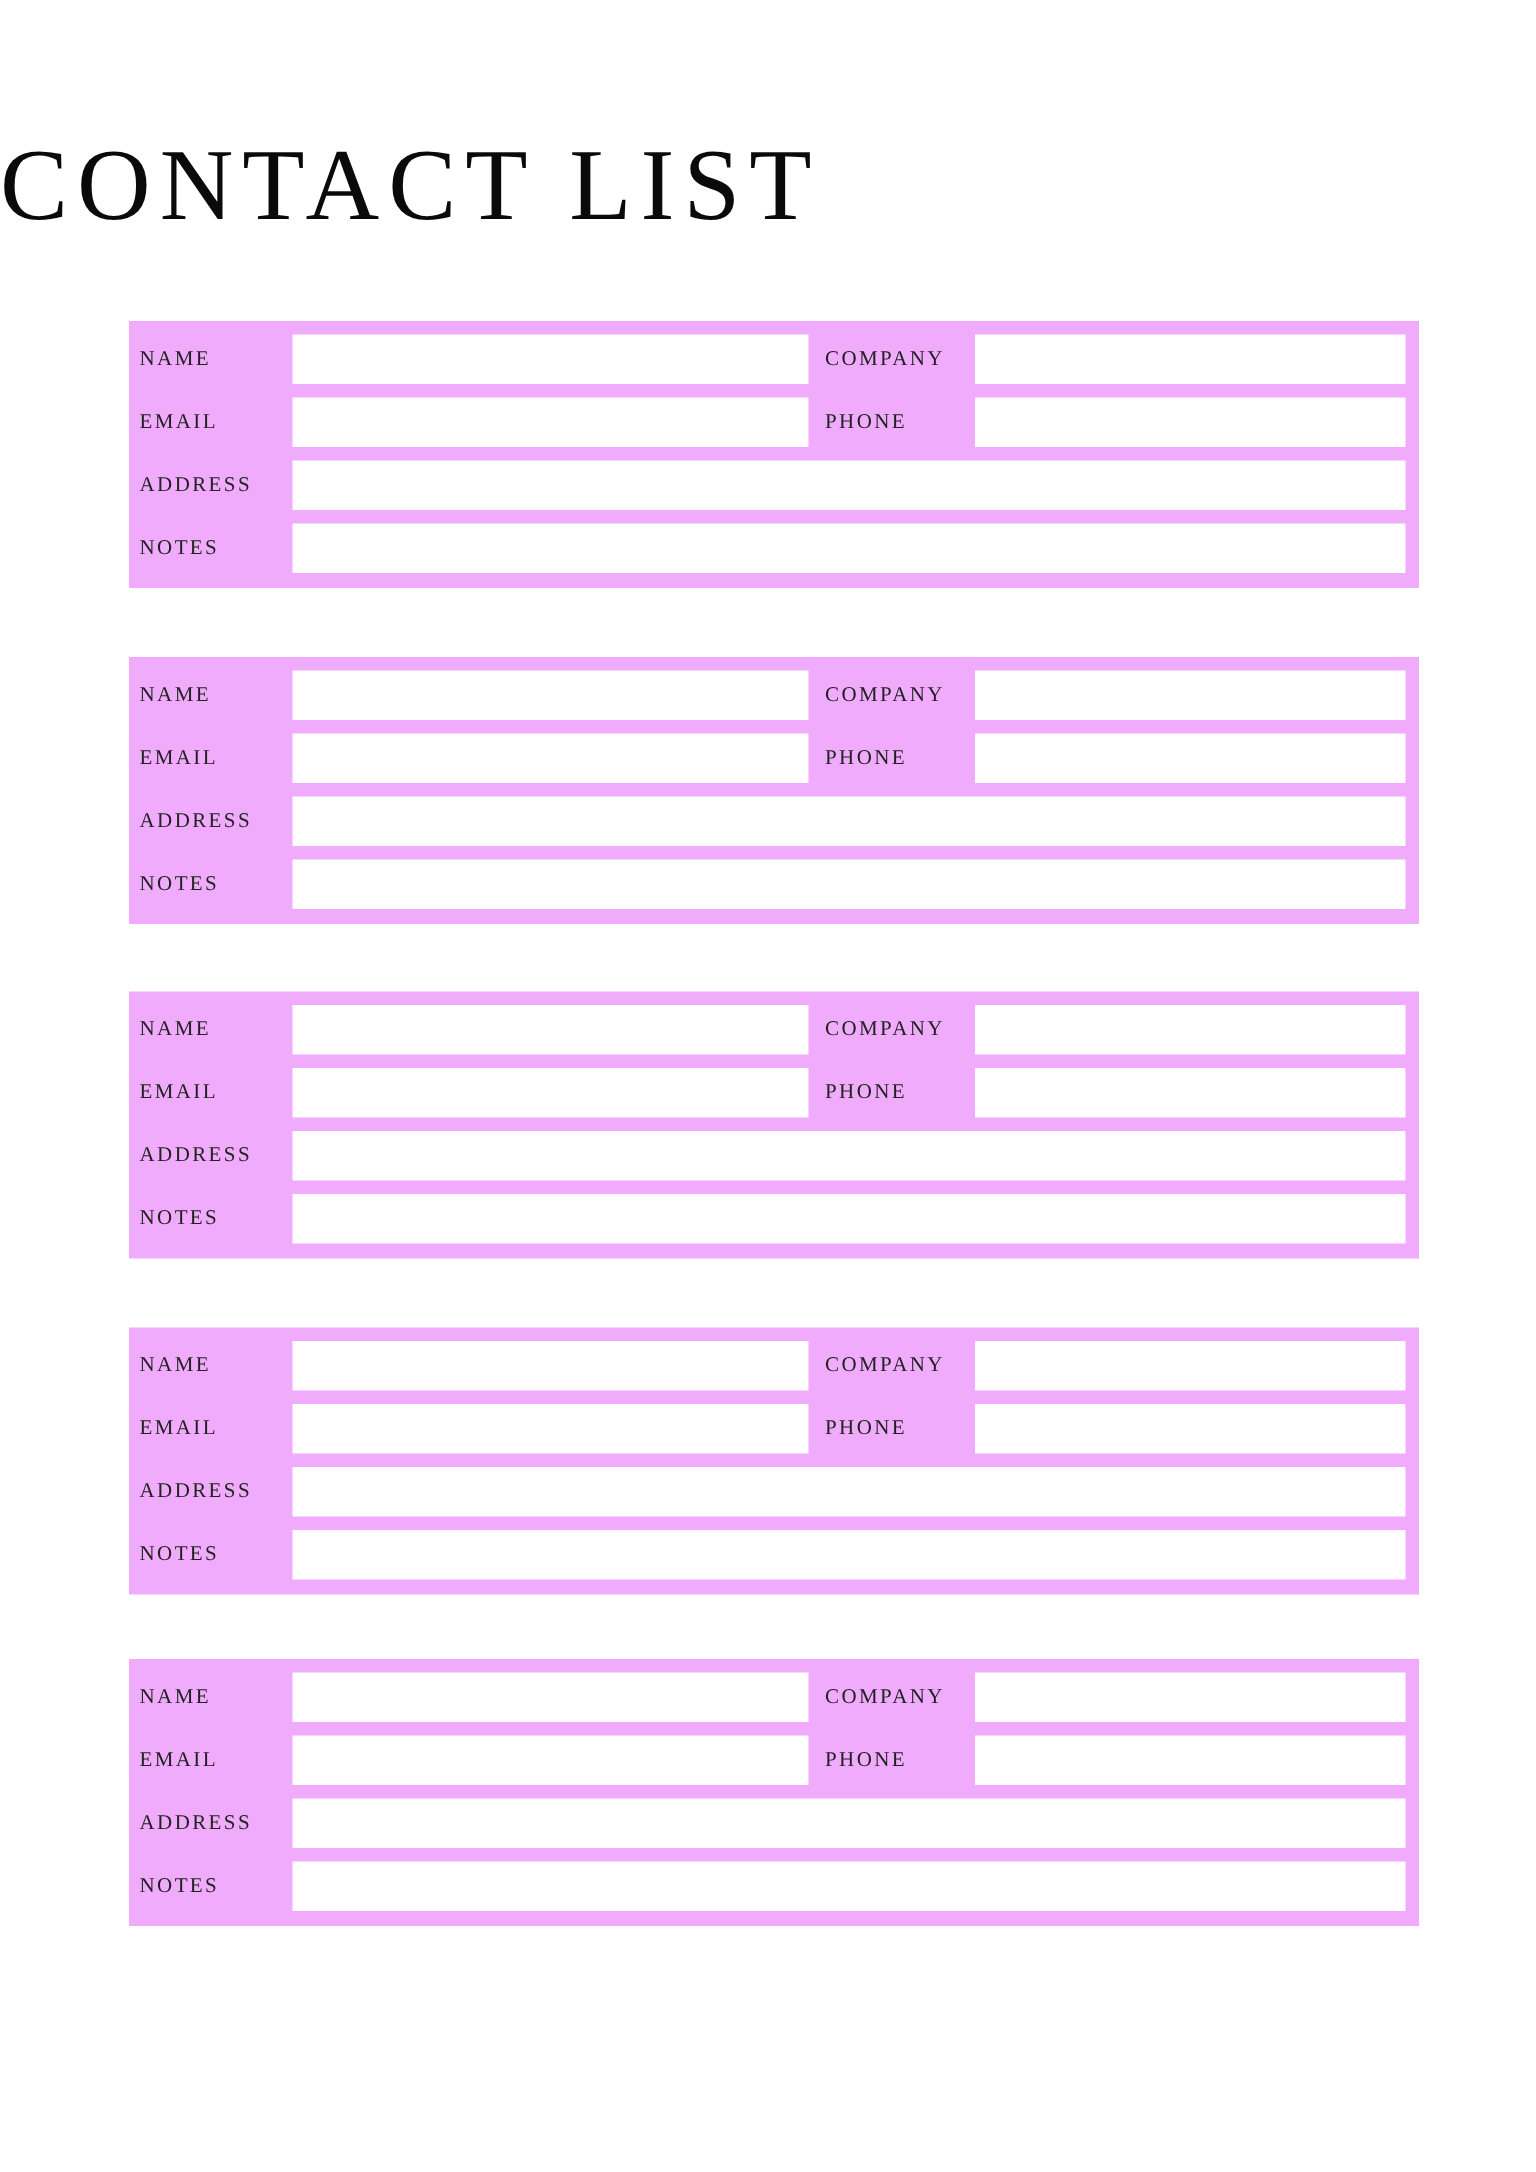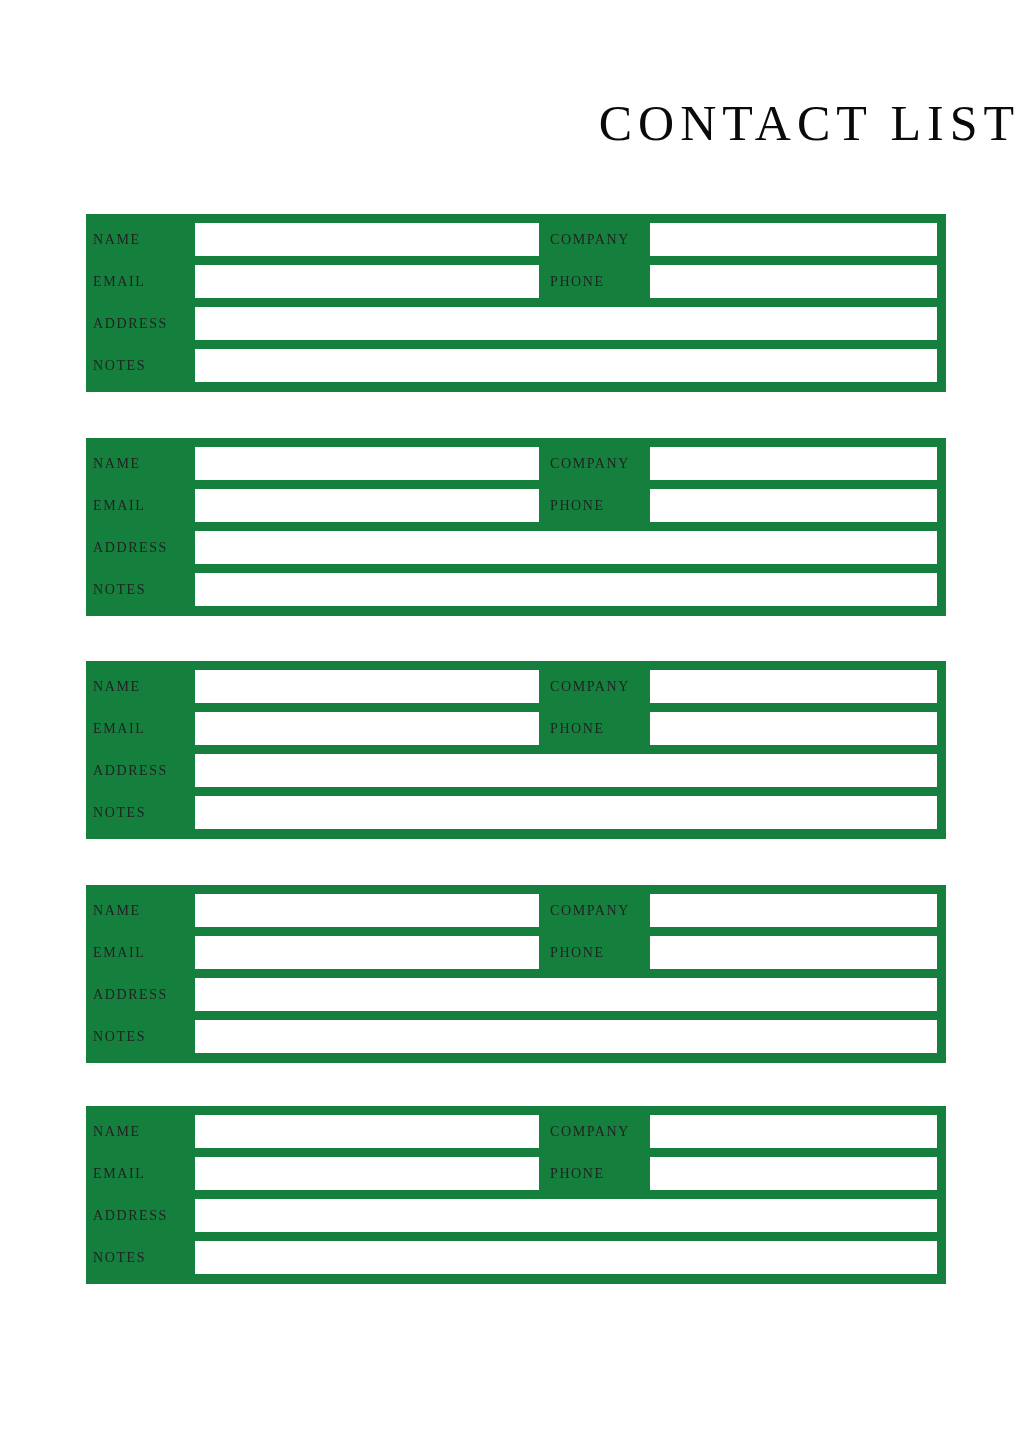--- a/index.html
+++ b/index.html
@@ -1,18 +1,18 @@
 <!DOCTYPE html>
 <html><head>
 <meta charset="utf-8">
 <style>
   html, body { margin: 0; padding: 0; }
   body { width: 1024px; height: 1448px; background: #ffffff; position: relative; font-family: "Liberation Serif", "DejaVu Serif", serif; color: #111; overflow: hidden; }
-  .title { position: absolute; top: 78px; left: 0; width: 1020px; text-align: right; font-size: 50px; letter-spacing: 6px; font-weight: normal; color: #0a0a0a; margin: 0; line-height: 90px; }
-  .block { position: absolute; left: 86px; width: 860px; height: 178px; background: #15803d; }
+  .title { position: absolute; top: 78px; left: 0; width: 1020px; text-align: left; font-size: 68px; letter-spacing: 6px; font-weight: normal; color: #0a0a0a; margin: 0; line-height: 90px; }
+  .block { position: absolute; left: 86px; width: 860px; height: 178px; background: #f0abfc; }
   .label { position: absolute; font-size: 14px; letter-spacing: 1.6px; color: #222; line-height: 33px; height: 33px; }
   .field { position: absolute; background: #ffffff; height: 33px; border: none; outline: none; padding: 0 8px; box-sizing: border-box; font-family: "Liberation Serif", serif; font-size: 14px; }
 </style>
 </head>
 <body>
 
 <h1 class="title">CONTACT LIST</h1>
 
 <div id="blocks">
     <div class="block" style="top: 214px;">

